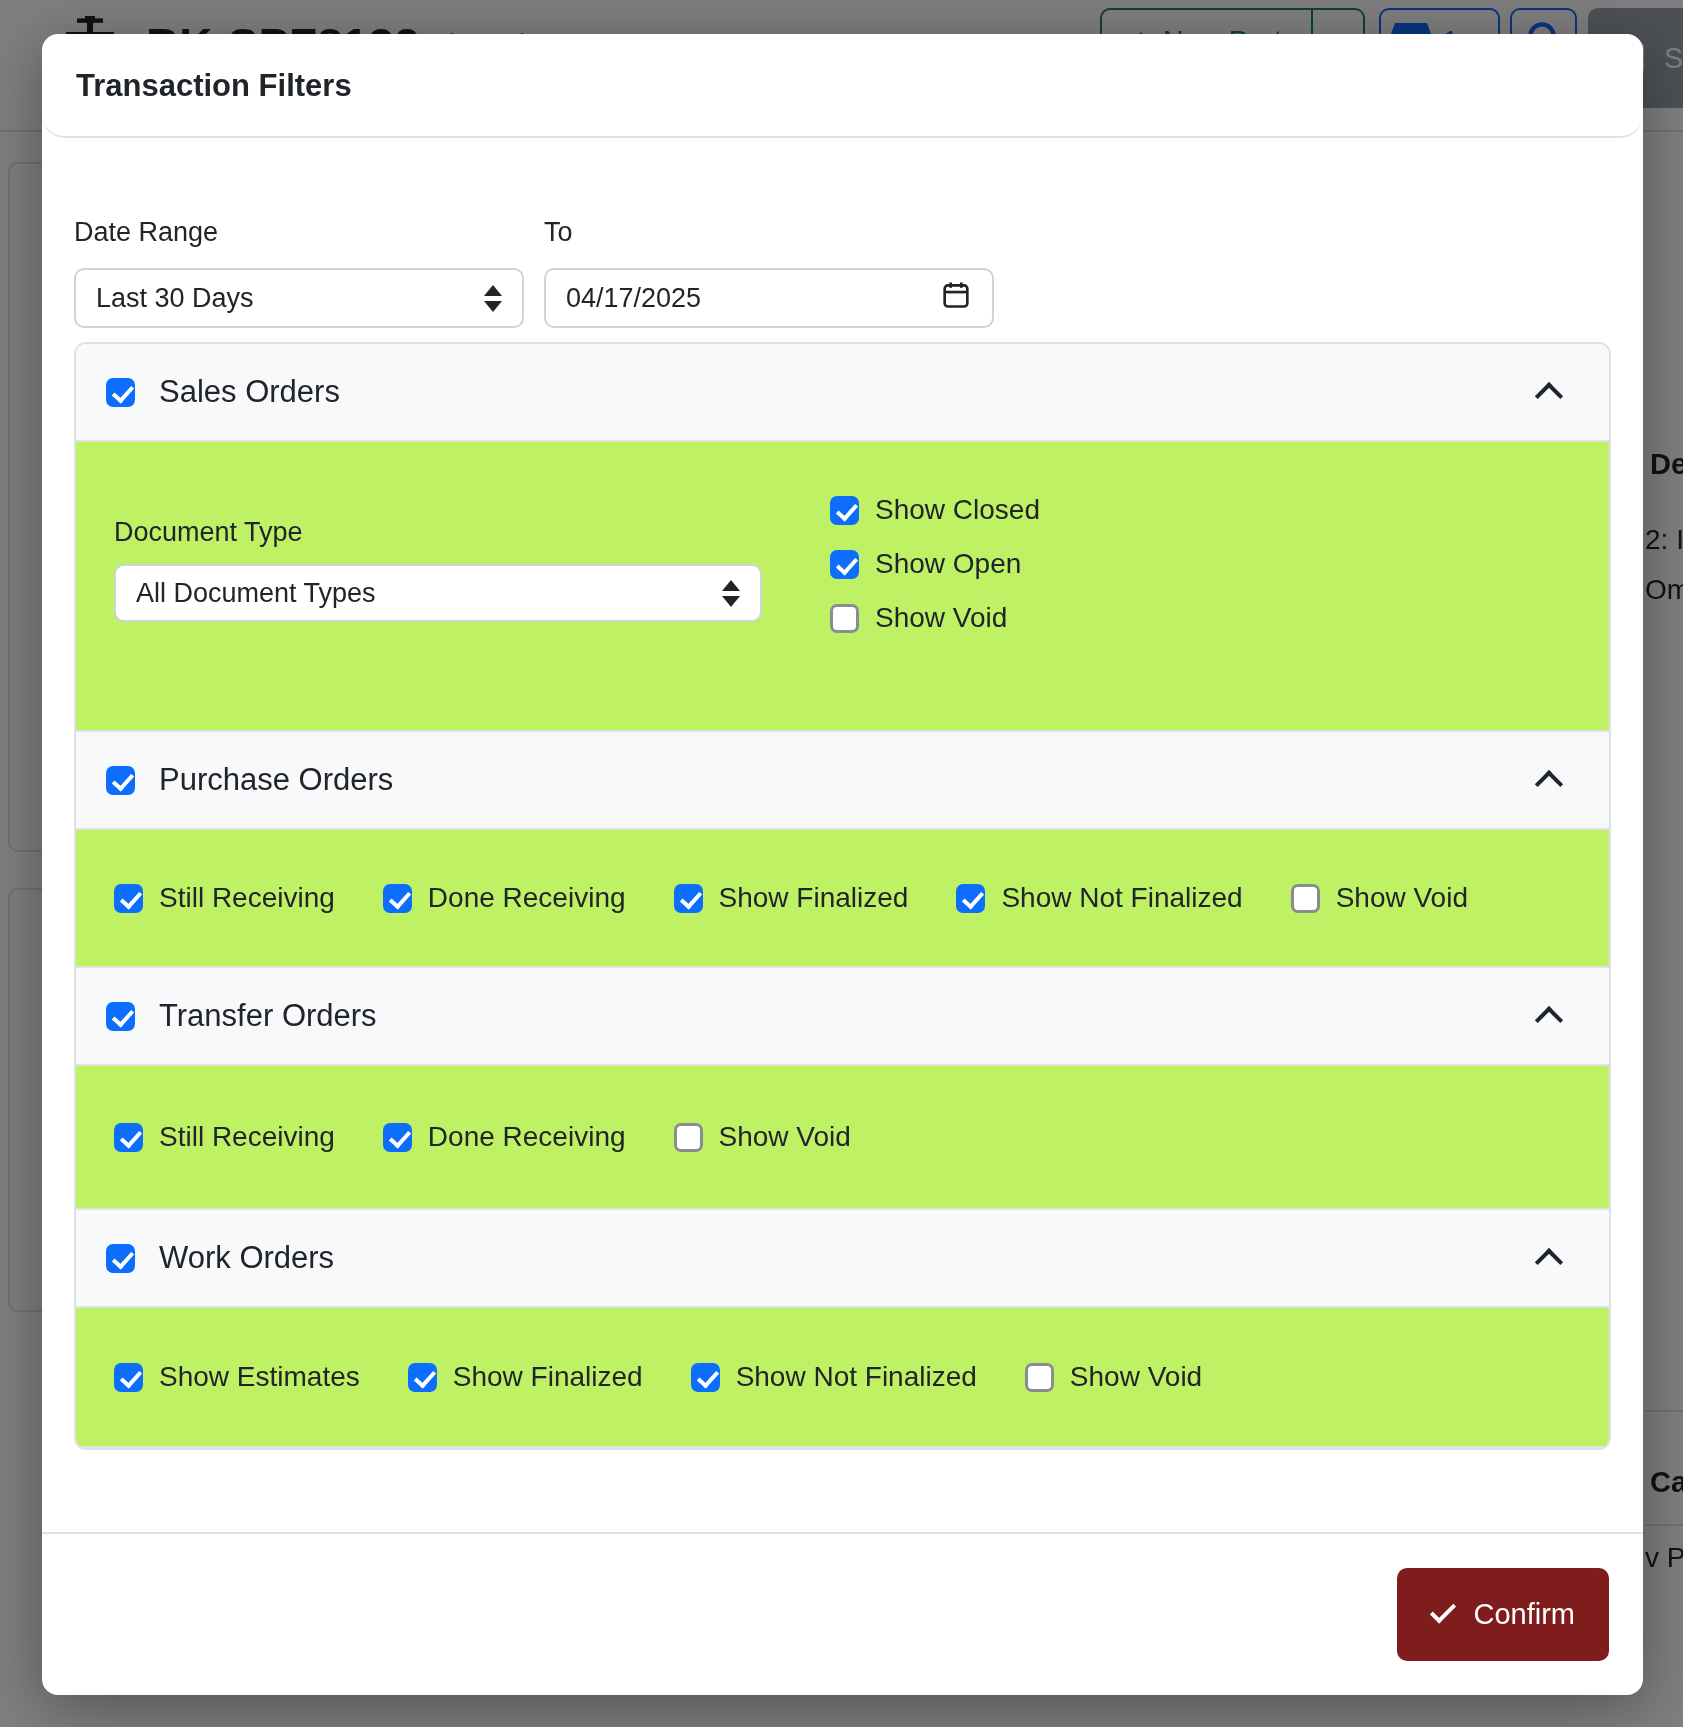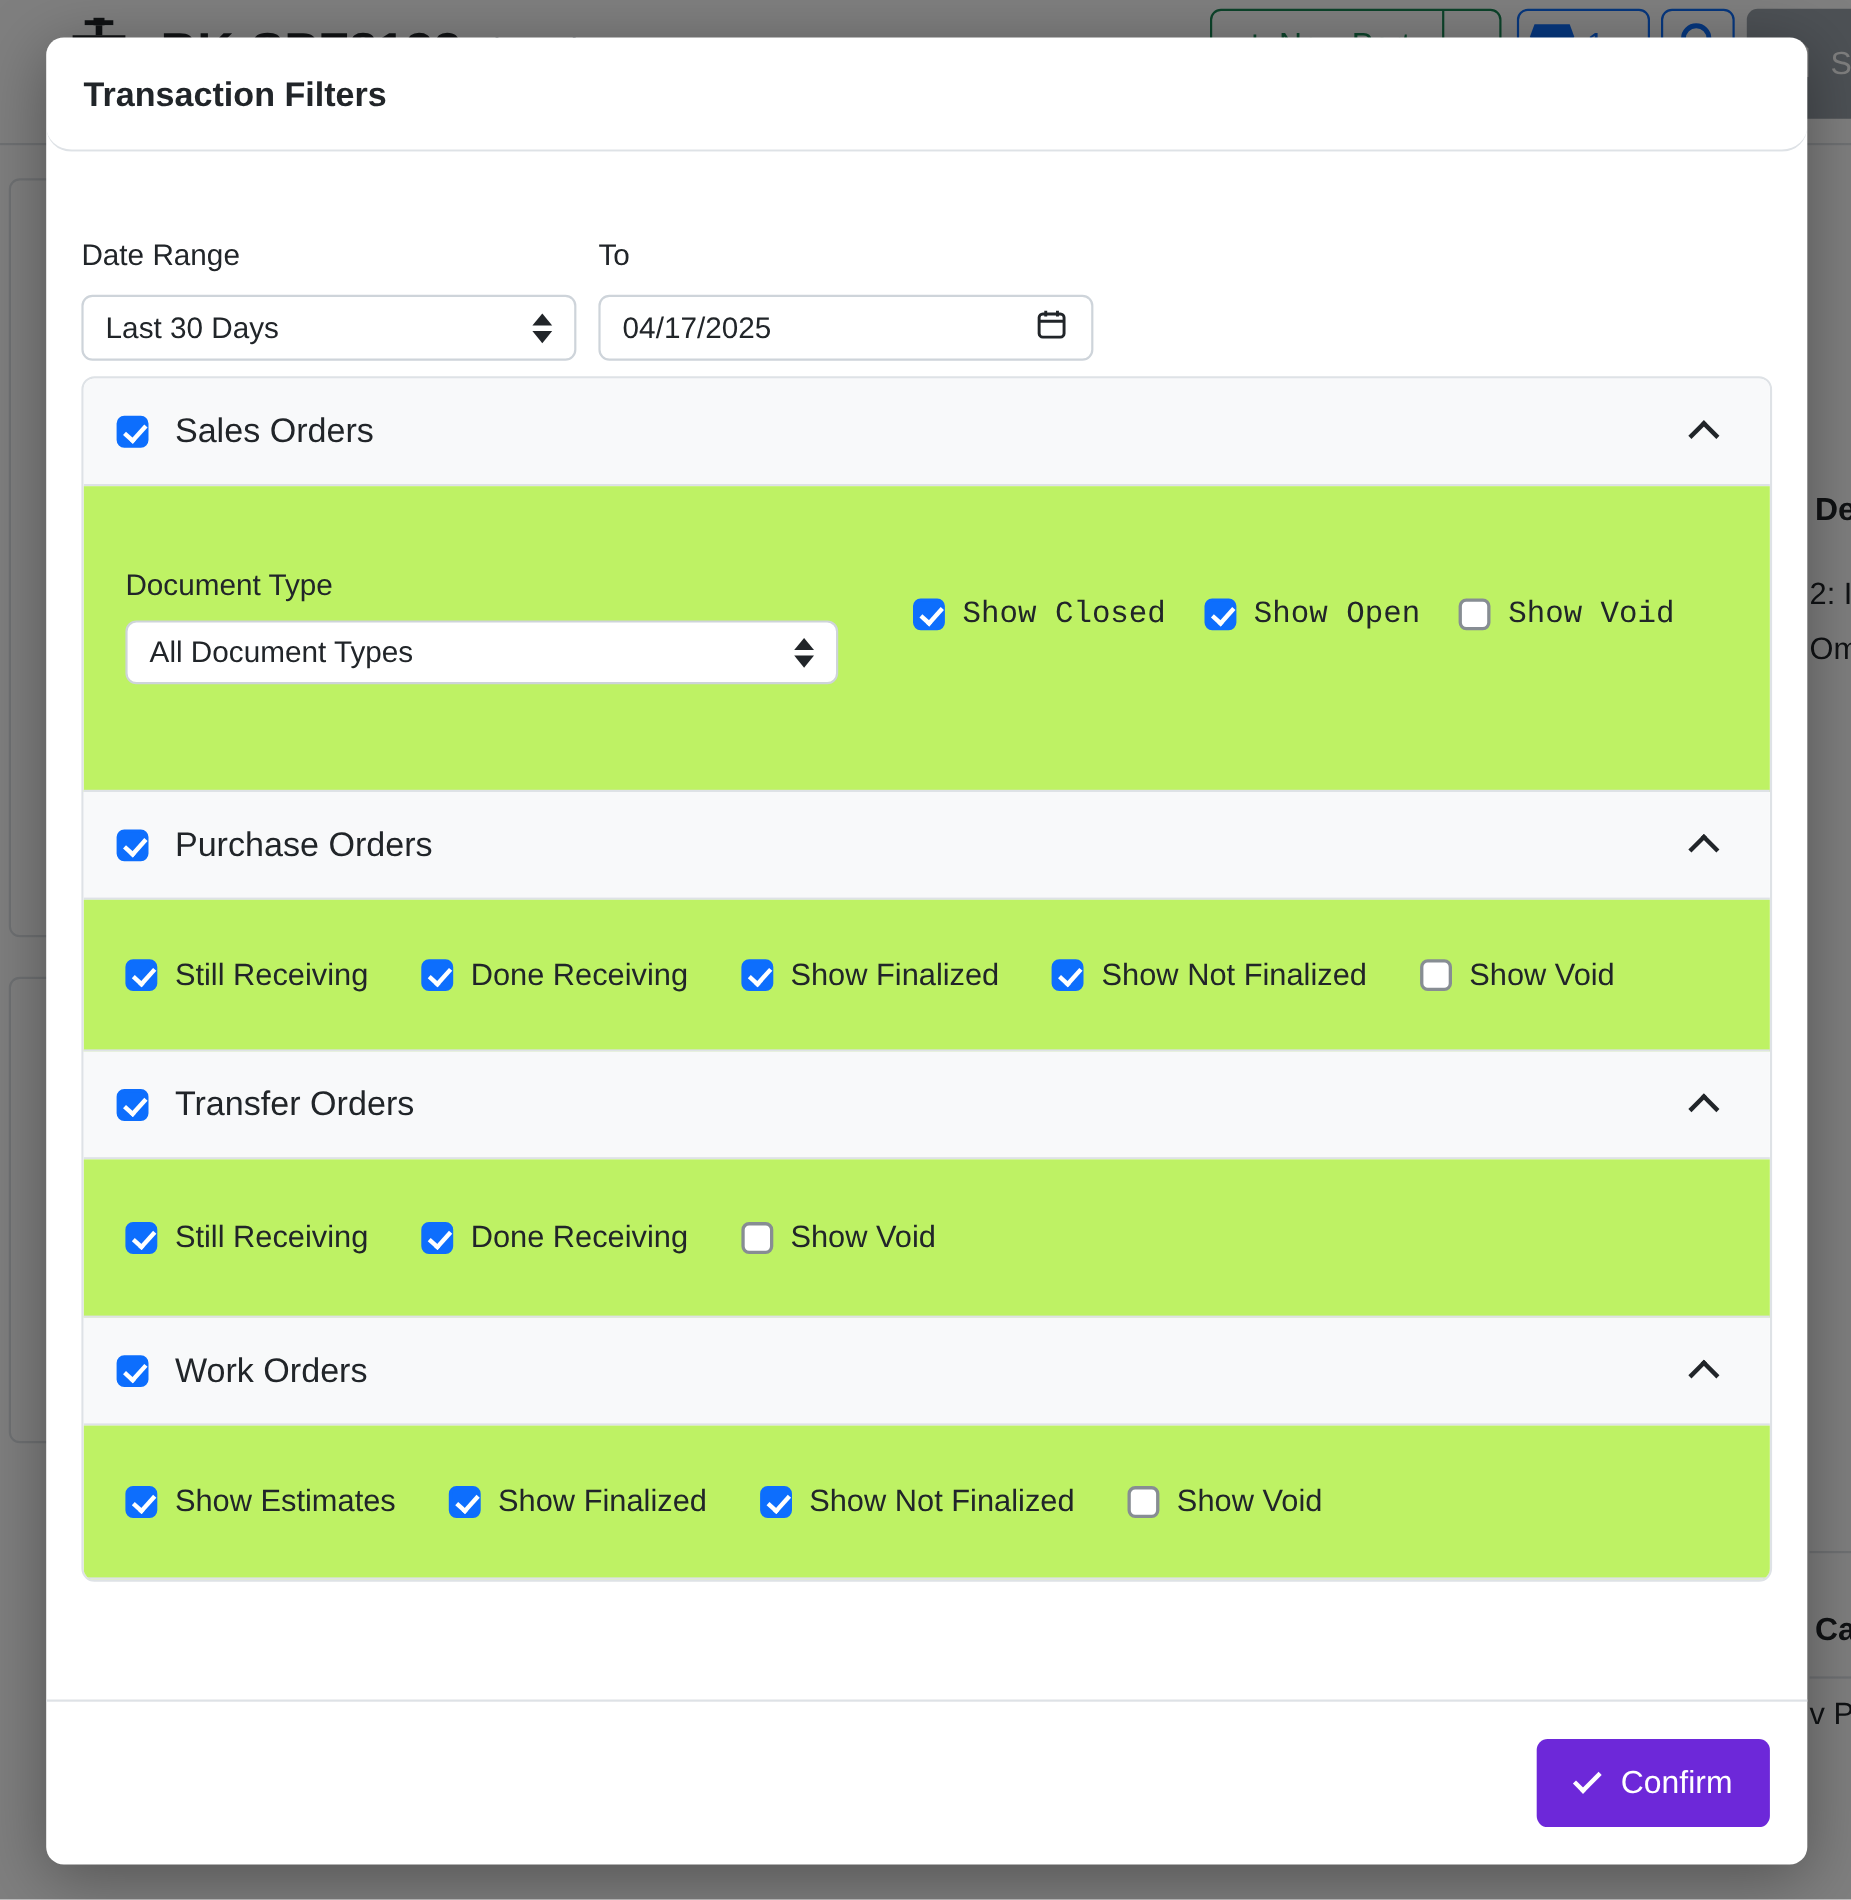--- a/index.html
+++ b/index.html
@@ -59,36 +59,36 @@
   .acc-header.last { border-bottom:none; }
   .acc-title { font-size:31px; font-weight:400; line-height:44px; }
   .chev-wrap { margin-left:auto; margin-right:16px; width:28px; height:28px; display:flex; align-items:center; justify-content:center; }
   .chev { width:20px; height:20px; border-top:4px solid #212529; border-right:4px solid #212529; transform:rotate(-45deg) translate(-3px,3px); }
 
   .acc-body { background:#bef264; border-bottom:2px solid #dee2e6; }
   .so-body { display:flex; padding:28px 38px 96px; }
   .doc-col { width:648px; margin-right:68px; }
   .doc-col .form-label { margin-top:46px; margin-bottom:16px; }
   .doc-col .control { height:58px; }
-  .so-checks { display:flex; flex-direction:row; gap:35px; margin-top:24px;font-family:Liberation Mono, monospace; }
+  .so-checks { display:flex; flex-direction:column; gap:22px; margin-top:24px; }
 
   .row-body { display:flex; align-items:center; gap:48px; }
   .pb-purchase { padding:52px 38px; }
   .pb-transfer { padding:55px 38px; }
   .pb-work { padding:53px 38px; }
 
   .check-item { display:flex; align-items:center; gap:16px; cursor:pointer; }
   .cb { width:29px; height:29px; border-radius:7px; border:3px solid #878d93; background:#fff; position:relative; flex:none; }
   .cb.checked { background:#0d6efd; border-color:#0d6efd; }
   .cb.checked::after { content:""; position:absolute; left:8px; top:1px; width:8px; height:16px;
                        border:solid #fff; border-width:0 4px 4px 0; transform:rotate(42deg); }
   .ci-label { font-size:28px; }
 
   .modal-footer { border-top:2px solid #dee2e6; padding:34px; display:flex; justify-content:flex-end; }
-  .confirm-btn { background:#6d28d9; color:#fff; border:none; border-radius:10px; height:80px; padding:0 34px;
+  .confirm-btn { background:#7f1d1d; color:#fff; border:none; border-radius:10px; height:93px; padding:0 34px;
                  font-size:29px; display:flex; align-items:center; gap:18px; cursor:pointer;
                  font-family:"Liberation Sans","DejaVu Sans",sans-serif; }
   .check-icon { width:24px; height:13px; border-left:4px solid #fff; border-bottom:4px solid #fff;
                 transform:rotate(-45deg); margin-bottom:8px; }
 </style>
 </head>
 <body>
 
 <div class="bg-page">
   <div class="bg-header">

